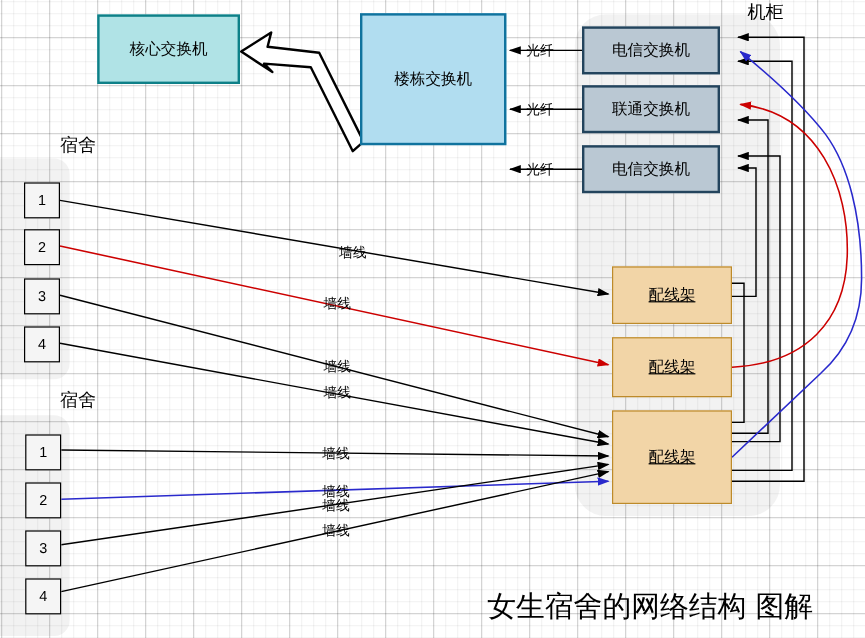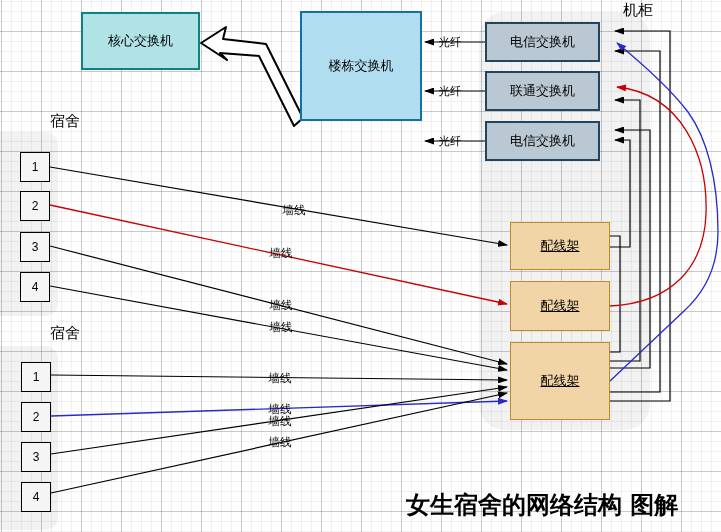--- a/index.html
+++ b/index.html
@@ -26,21 +26,21 @@
   #unicom-switch{top:121px;}
   .panel{left:510px;width:100px;background:var(--panel-fill);border:1.5px solid var(--panel-stroke);text-decoration:underline;}
   #patch-panel-1{top:222px;height:48px;}
   #patch-panel-2{top:281px;height:50px;}
   #patch-panel-3{top:342px;height:78px;}
   .room{width:30px;height:30px;background:var(--room-fill);border:1.5px solid var(--room-stroke);font-size:12px;font-family:"Liberation Sans",sans-serif;}
   .heading{position:absolute;font-weight:normal;font-size:15px;color:#000;white-space:nowrap;}
   #cabinet-label{left:623px;top:1px;}
   #dorm1-label{left:50px;top:112px;}
   #dorm2-label{left:50px;top:324px;}
-  #diagram-title{position:absolute;left:406px;top:489px;font-weight:bold;font-size:24px;color:#000;white-space:nowrap;}
+  #diagram-title{position:absolute;left:406px;top:489px;font-weight:normal;font-size:24px;color:#000;white-space:nowrap;}
   text.edge-label{font-size:11.5px;fill:#000;text-anchor:middle;}
 </style>
 </head>
 <body>
 
 <div id="canvas">
 
   <div class="group" id="cabinet-group"></div>
   <div class="group" id="dorm1-group"></div>
   <div class="group" id="dorm2-group"></div>

